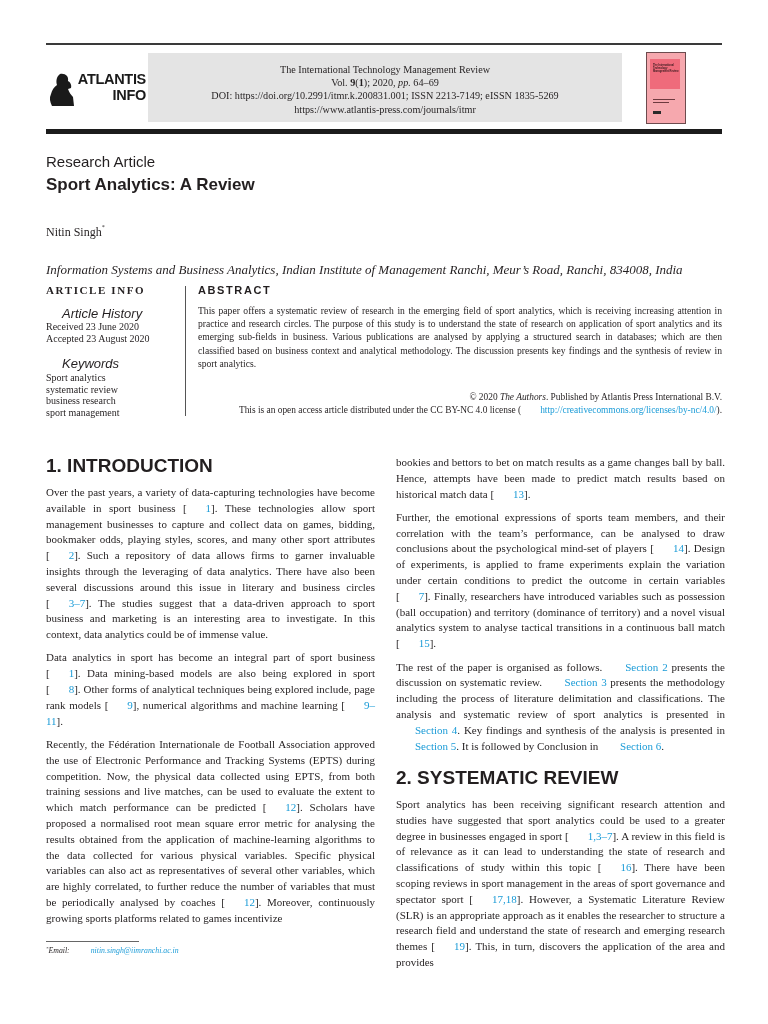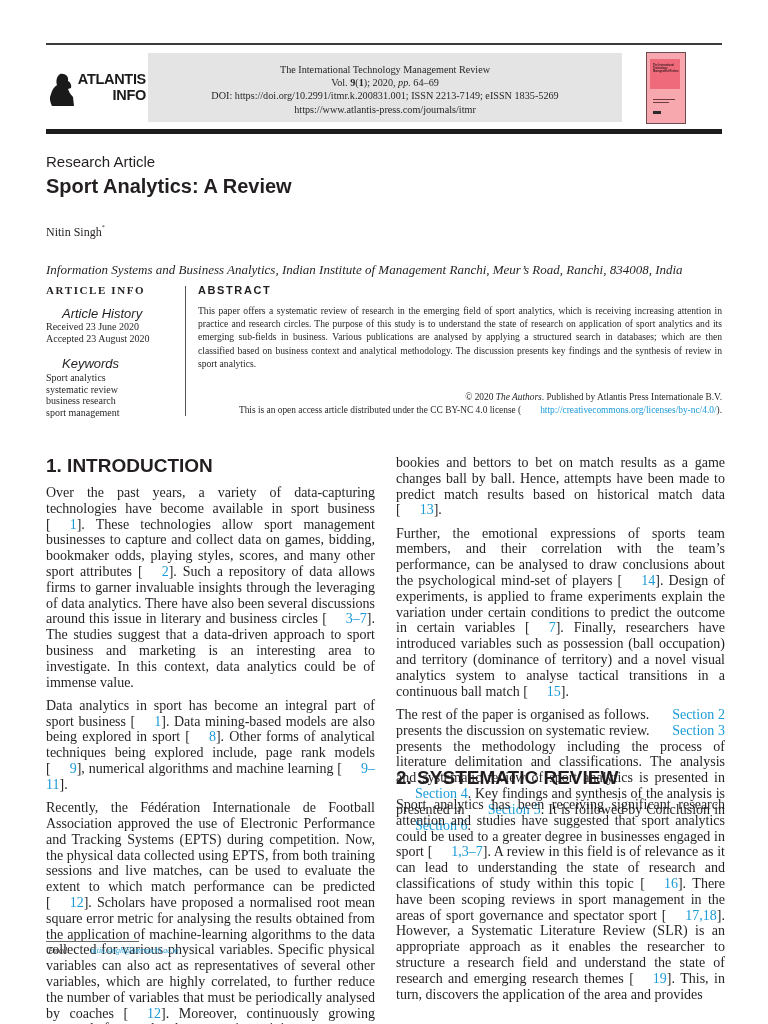--- a/index.html
+++ b/index.html
@@ -16,40 +16,40 @@
 
   .journal-box { position: absolute; left: 148px; top: 53px; width: 474px; height: 69px; background: #e4e4e4;
     text-align: center; font-size: 10.2px; line-height: 13.2px; padding-top: 10px; color: #231f20; }
 
   .cover { position: absolute; left: 646px; top: 52px; width: 40px; height: 72px; background: #f6a8ae; border: 1px solid #6d4b4e; }
   .cover-inner { position: absolute; left: 3px; top: 6px; width: 30px; height: 30px; background: #ef6b7b; }
   .cover-title { position: absolute; left: 6px; top: 11px; width: 28px; font-family: "Liberation Sans", sans-serif; font-size: 2.6px; line-height: 3px; color: #3a1a1e; font-weight: bold; }
   .cover-line { position: absolute; left: 6px; height: 1px; background: #6d3a3f; }
 
   .article-type { position: absolute; left: 46px; top: 153px; font-family: "Liberation Sans", sans-serif; font-size: 15px; color: #231f20; }
-  .article-title { position: absolute; left: 46px; top: 175px; font-family: "Liberation Sans", sans-serif; font-size: 20px; font-weight: bold; color: #231f20; }
+  .article-title { position: absolute; left: 46px; top: 175px; font-family: "Liberation Sans", sans-serif; font-size: 17px; font-weight: bold; color: #231f20; }
 
   .author { position: absolute; left: 46px; top: 225px; font-size: 12px; }
   .author sup { font-size: 6px; vertical-align: top; position: relative; top: -1px; }
   .affiliation { position: absolute; left: 46px; top: 262px; font-size: 13px; font-style: italic; }
 
   .info-head, .abstract-head { position: absolute; top: 284px; font-family: "Liberation Sans", sans-serif; font-weight: bold; font-size: 11px; letter-spacing: 1.6px; color: #231f20; }
   .info-head { left: 46px; font-family: Liberation Serif, serif; }
   .abstract-head { left: 198px; }
 
   .info-sub { position: absolute; left: 62px; font-family: "Liberation Sans", sans-serif; font-style: italic; font-size: 13px; color: #231f20; }
   .info-lines { position: absolute; left: 46px; font-size: 10px; line-height: 11.5px; color: #231f20; }
 
   .divider-v { position: absolute; left: 185px; top: 286px; width: 1.3px; height: 130px; background: #555; }
 
   .abstract-text { position: absolute; left: 198px; top: 304px; width: 524px; font-size: 9.6px; line-height: 13.2px; text-align: justify; text-align-last: left; }
   .copyright { position: absolute; right: 46px; top: 391px; text-align: right; font-size: 9.4px; line-height: 13.3px; }
   .link { color: #1a9bd7; margin-left: 19px; }
 
-  .col { position: absolute; width: 329px; font-size: 14px; line-height: 15.8px; text-align: justify; }
+  .col { position: absolute; width: 329px; font-size: 11px; line-height: 15.8px; text-align: justify; }
   .col-left { left: 46px; }
   .col-right { left: 396px; }
   .col p { margin-bottom: 7.5px; }
   .h1 { position: absolute; font-family: "Liberation Sans", sans-serif; font-weight: bold; font-size: 19px; color: #231f20; }
 
   .foot-rule { position: absolute; left: 46px; top: 941px; width: 93px; height: 1px; background: #666; }
   .foot-note { position: absolute; left: 46px; top: 946px; font-size: 7.8px; font-style: italic; }
   .foot-note sup { font-size: 5px; vertical-align: top; }
 </style>
 </head>
@@ -101,21 +101,21 @@
   <div>systematic review</div>
   <div>business research</div>
   <div>sport management</div>
 </div>
 
 <div class="divider-v"></div>
 
 <div class="abstract-head">ABSTRACT</div>
 <div class="abstract-text">This paper offers a systematic review of research in the emerging field of sport analytics, which is receiving increasing attention in practice and research circles. The purpose of this study is to understand the state of research on application of sport analytics and its emerging sub-fields in business. Various publications are analysed by applying a structured search in databases; which are then classified based on business context and analytical methodology. The discussion presents key findings and the synthesis of review in sport analytics.</div>
 <div class="copyright">
-  <div><span>© 2020 </span><i>The Authors</i><span>. Published by Atlantis Press Internationale B.V.</span></div>
+  <div><span>© 2020 </span><i>The Authors</i><span>. Published by Atlantis Press International B.V.</span></div>
   <div><span>This is an open access article distributed under the CC BY-NC 4.0 license (</span><span class="link">http://creativecommons.org/licenses/by-nc/4.0/</span><span>).</span></div>
 </div>
 
 <div class="h1" style="left:46px;top:455px">1.  INTRODUCTION</div>
 
 <div class="col col-left" style="top:485px">
   <p><span>Over the past years, a variety of data-capturing technologies have become available in sport business [</span><span class="link">1</span><span>]. These technologies allow sport management businesses to capture and collect data on games, bidding, bookmaker odds, playing styles, scores, and many other sport attributes [</span><span class="link">2</span><span>]. Such a repository of data allows firms to garner invaluable insights through the leveraging of data analytics. There have also been several discussions around this issue in literary and business circles [</span><span class="link">3–7</span><span>]. The studies suggest that a data-driven approach to sport business and marketing is an interesting area to investigate. In this context, data analytics could be of immense value.</span></p>
   <p><span>Data analytics in sport has become an integral part of sport business [</span><span class="link">1</span><span>]. Data mining-based models are also being explored in sport [</span><span class="link">8</span><span>]. Other forms of analytical techniques being explored include, page rank models [</span><span class="link">9</span><span>], numerical algorithms and machine learning [</span><span class="link">9–11</span><span>].</span></p>
   <p><span>Recently, the Fédération Internationale de Football Association approved the use of Electronic Performance and Tracking Systems (EPTS) during competition. Now, the physical data collected using EPTS, from both training sessions and live matches, can be used to evaluate the extent to which match performance can be predicted [</span><span class="link">12</span><span>]. Scholars have proposed a normalised root mean square error metric for analysing the results obtained from the application of machine-learning algorithms to the data collected for various physical variables. Specific physical variables can also act as representatives of several other variables, which are highly correlated, to further reduce the number of variables that must be periodically analysed by coaches [</span><span class="link">12</span><span>]. Moreover, continuously growing sports platforms related to games incentivize</span></p>
 </div>

